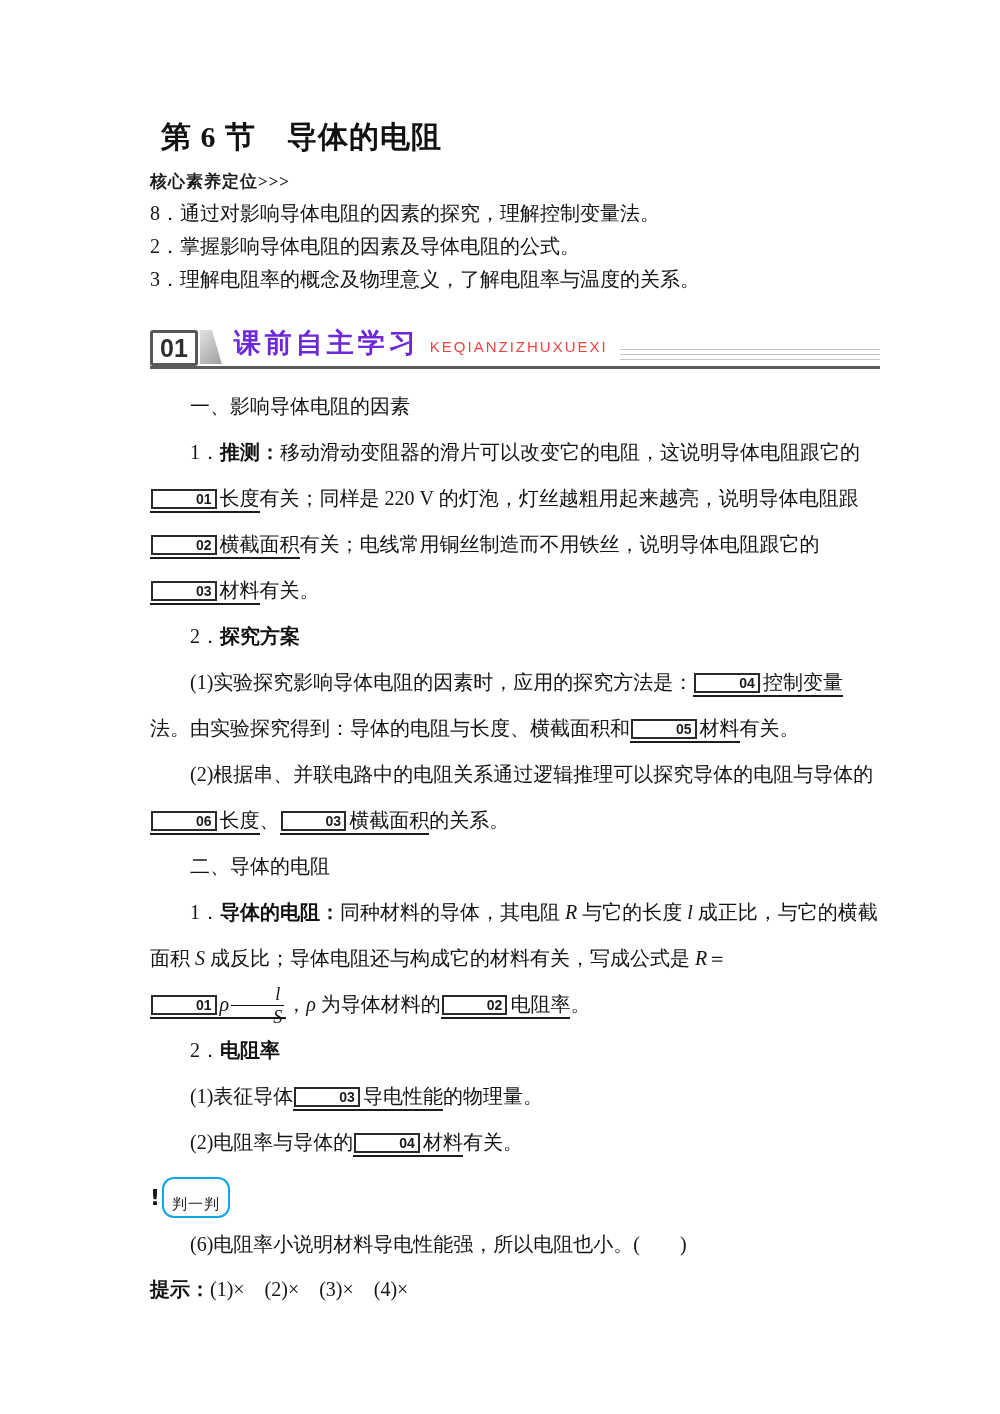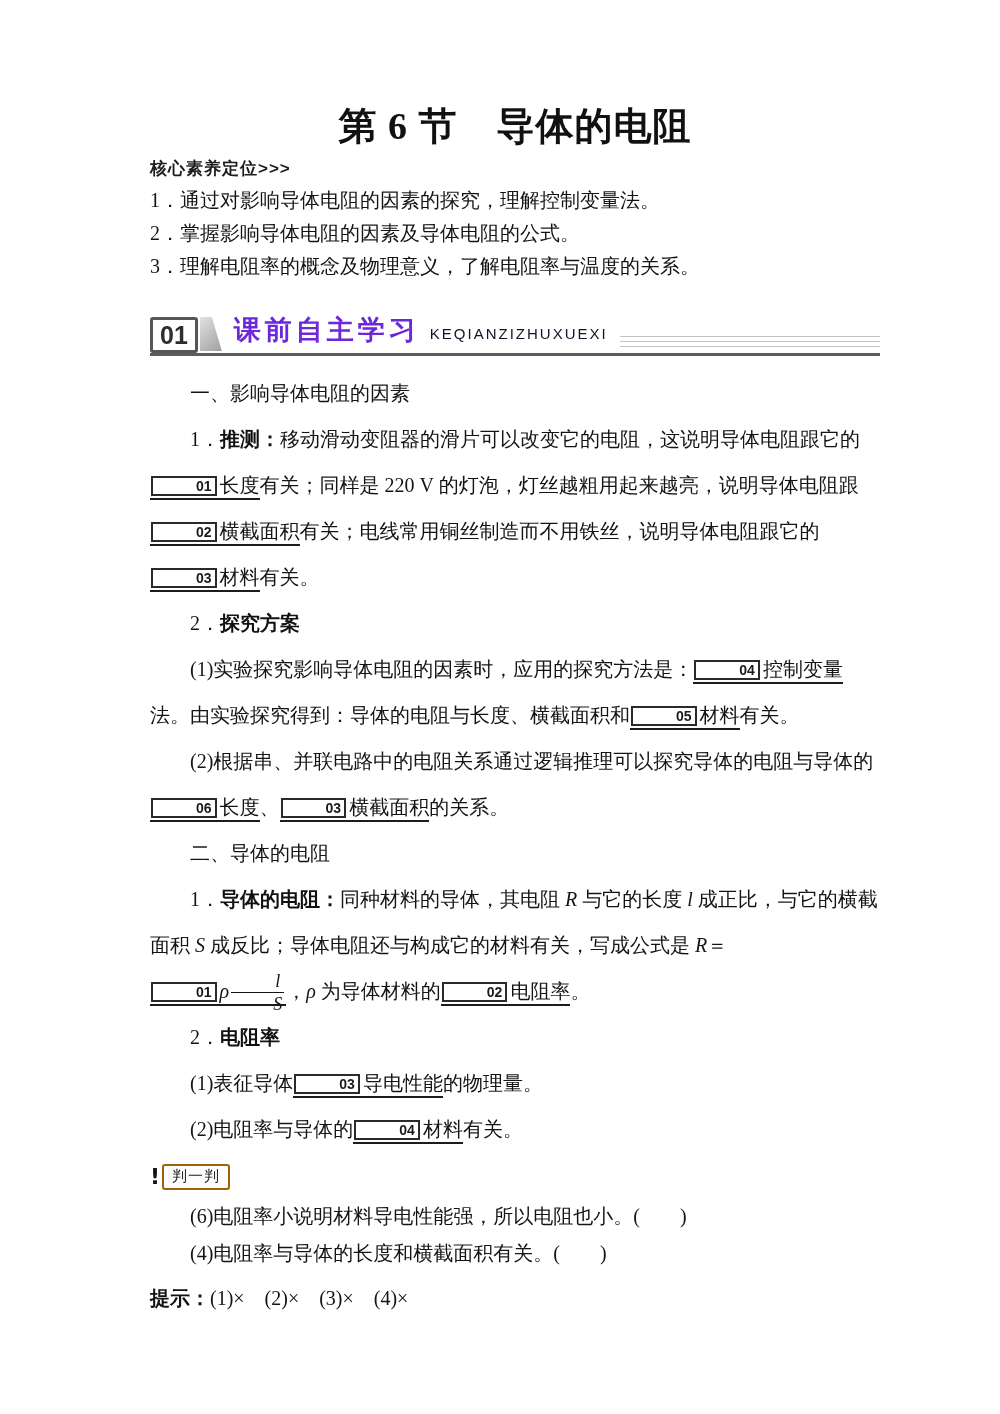--- a/index.html
+++ b/index.html
@@ -4,26 +4,26 @@
 <style>
   html,body{margin:0;padding:0;background:#ffffff;}
   .page{
     width:1000px;height:1414px;margin:0 auto;background:#ffffff;
     font-family:"Liberation Serif","DejaVu Serif",serif;color:#141414;
     box-sizing:border-box;overflow:hidden;
   }
   .content{padding:104px 120px 0 150px;}
 
   h1.title{
-    margin:0;text-align:center;font-size:38px;font-weight:bold;
+    margin:11px;text-align:left;font-size:30px;font-weight:bold;
     line-height:44px;letter-spacing:1px;color:#111;
   }
 
   .kicker{
-    margin-top:9px;font-family:Liberation Sans, sans-serif;
+    margin-top:9px;font-family:Liberation Serif, serif;
     font-weight:bold;font-size:17px;color:#1c1c1c;letter-spacing:1px;
   }
   .objectives{margin-top:4px;}
   .objectives p{margin:0;font-size:20px;line-height:33px;text-indent:0;}
 
   .banner{
     margin-top:20px;display:flex;align-items:baseline;
     border-bottom:3px solid #5c5c5c;padding-bottom:5px;position:relative;
   }
   .bnum{
@@ -37,21 +37,21 @@
     background:linear-gradient(135deg,#e2e2e2,#9f9f9f);
     clip-path:polygon(0 0,55% 0,100% 100%,0 100%);
     margin-left:2px;
   }
   .btitle{
     font-family:"Liberation Sans","DejaVu Sans",sans-serif;font-weight:bold;
     font-size:27px;color:#6d28d9;letter-spacing:4px;margin-left:12px;margin-top:9px;
   }
   .bsub{
     font-family:"Liberation Sans","DejaVu Sans",sans-serif;font-size:15px;
-    color:#0f172a;letter-spacing:2px;margin-left:10px;
+    color:#ef4444;letter-spacing:2px;margin-left:10px;
   }
   .blines{flex:1;margin-left:12px;display:flex;flex-direction:column;gap:4px;align-self:flex-end;margin-bottom:1px;}
   .blines i{display:block;height:1px;background:#c3c3c3;}
 
   .bodytext{margin-top:14px;}
   .bodytext p{margin:0;font-size:20px;line-height:46px;text-indent:2em;}
 
   .bold{font-family:"Liberation Sans","DejaVu Sans",sans-serif;font-weight:bold;color:#111;}
   .it{font-style:italic;}
 
@@ -68,39 +68,39 @@
   }
   .frac .num{display:block;border-bottom:1.5px solid #141414;padding:0 4px 2px;}
   .frac .den{display:block;padding-top:2px;}
 
   .badge{display:flex;align-items:center;margin:12px 0 8px 0;}
   .bexcl{
     font-family:"DejaVu Sans",sans-serif;font-weight:bold;font-size:22px;
     color:#151515;margin-right:2px;line-height:22px;
   }
   .bbox{
-    border:2px solid #a16207;border-radius:3px;padding:1px 8px 2px;
+    border:2px solid #0ea5e9;border-radius:12px;padding:16px 8px 2px;
     font-size:15px;color:#151515;letter-spacing:1px;background:#fdfdfd;
   }
 
   .judge p{margin:0;font-size:20px;line-height:37px;text-indent:2em;}
   .hint{margin:6px 0 0 0;font-size:20px;line-height:40px;text-indent:0;}
 </style>
 </head>
 <body>
 
 <div class="page">
   <div class="content">
 
     <h1 class="title">第 6 节　导体的电阻</h1>
 
     <div class="kicker">核心素养定位&gt;&gt;&gt;</div>
 
     <div class="objectives">
-      <p>1．通过对影响导体电阻的因素的探究，理解控制变量法。</p>
+      <p>8．通过对影响导体电阻的因素的探究，理解控制变量法。</p>
       <p>2．掌握影响导体电阻的因素及导体电阻的公式。</p>
       <p>3．理解电阻率的概念及物理意义，了解电阻率与温度的关系。</p>
     </div>
 
     <div class="banner">
       <span class="bnum">01</span>
       <span class="bfold"></span>
       <span class="btitle">课前自主学习</span>
       <span class="bsub">KEQIANZIZHUXUEXI</span>
       <span class="blines">
@@ -123,19 +123,18 @@
         <p>(2)电阻率与导体的<span class="ans"><span class="ansbox">04</span>材料</span>有关。</p>
       </div>
 
     <div class="badge">
       <span class="bexcl">!</span>
       <span class="bbox">判一判</span>
     </div>
 
     <div class="judge" id="judge-list">
         <p>(6)电阻率小说明材料导电性能强，所以电阻也小。(　　)</p>
-        <p>(4)电阻率与导体的长度和横截面积有关。(　　)</p>
       </div>
 
     <p class="hint" id="hint"><span class="bold">提示：</span>(1)×　(2)×　(3)×　(4)×</p>
 
   </div>
 </div>
 
 </body></html>

